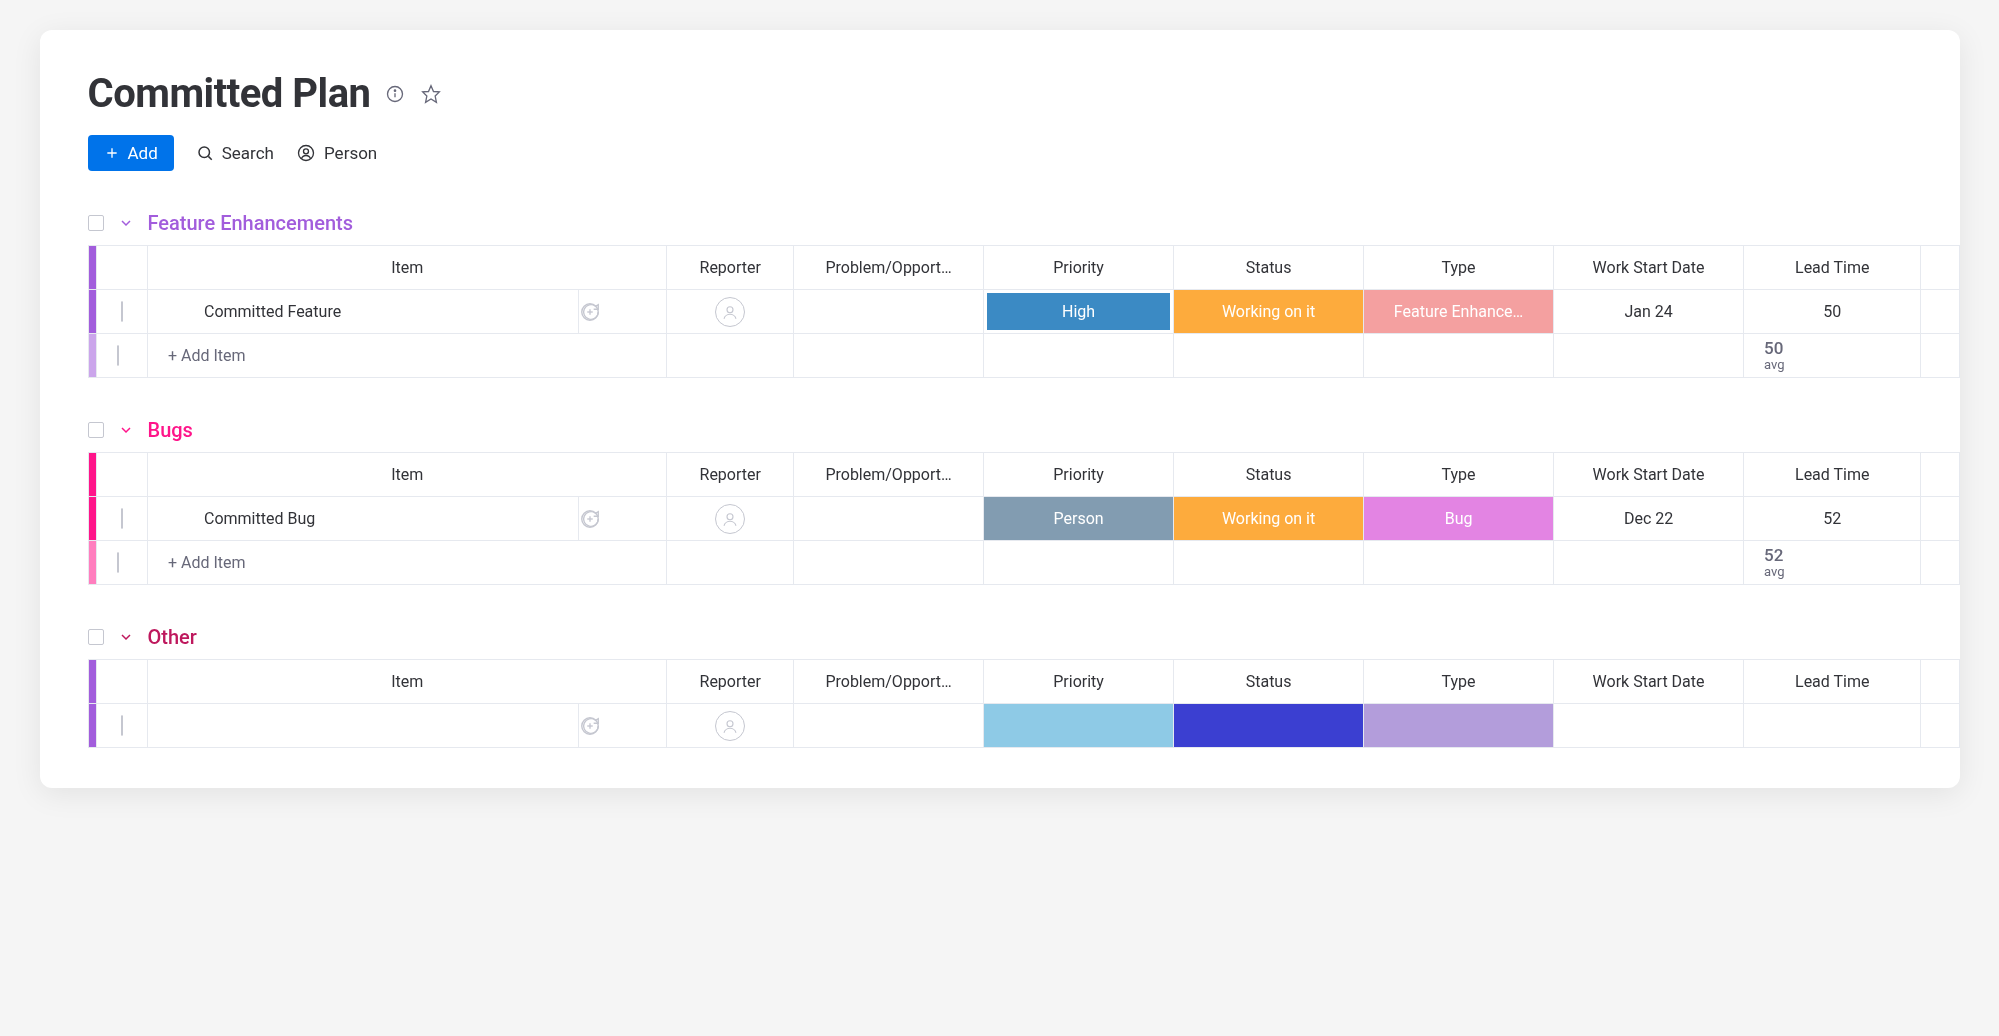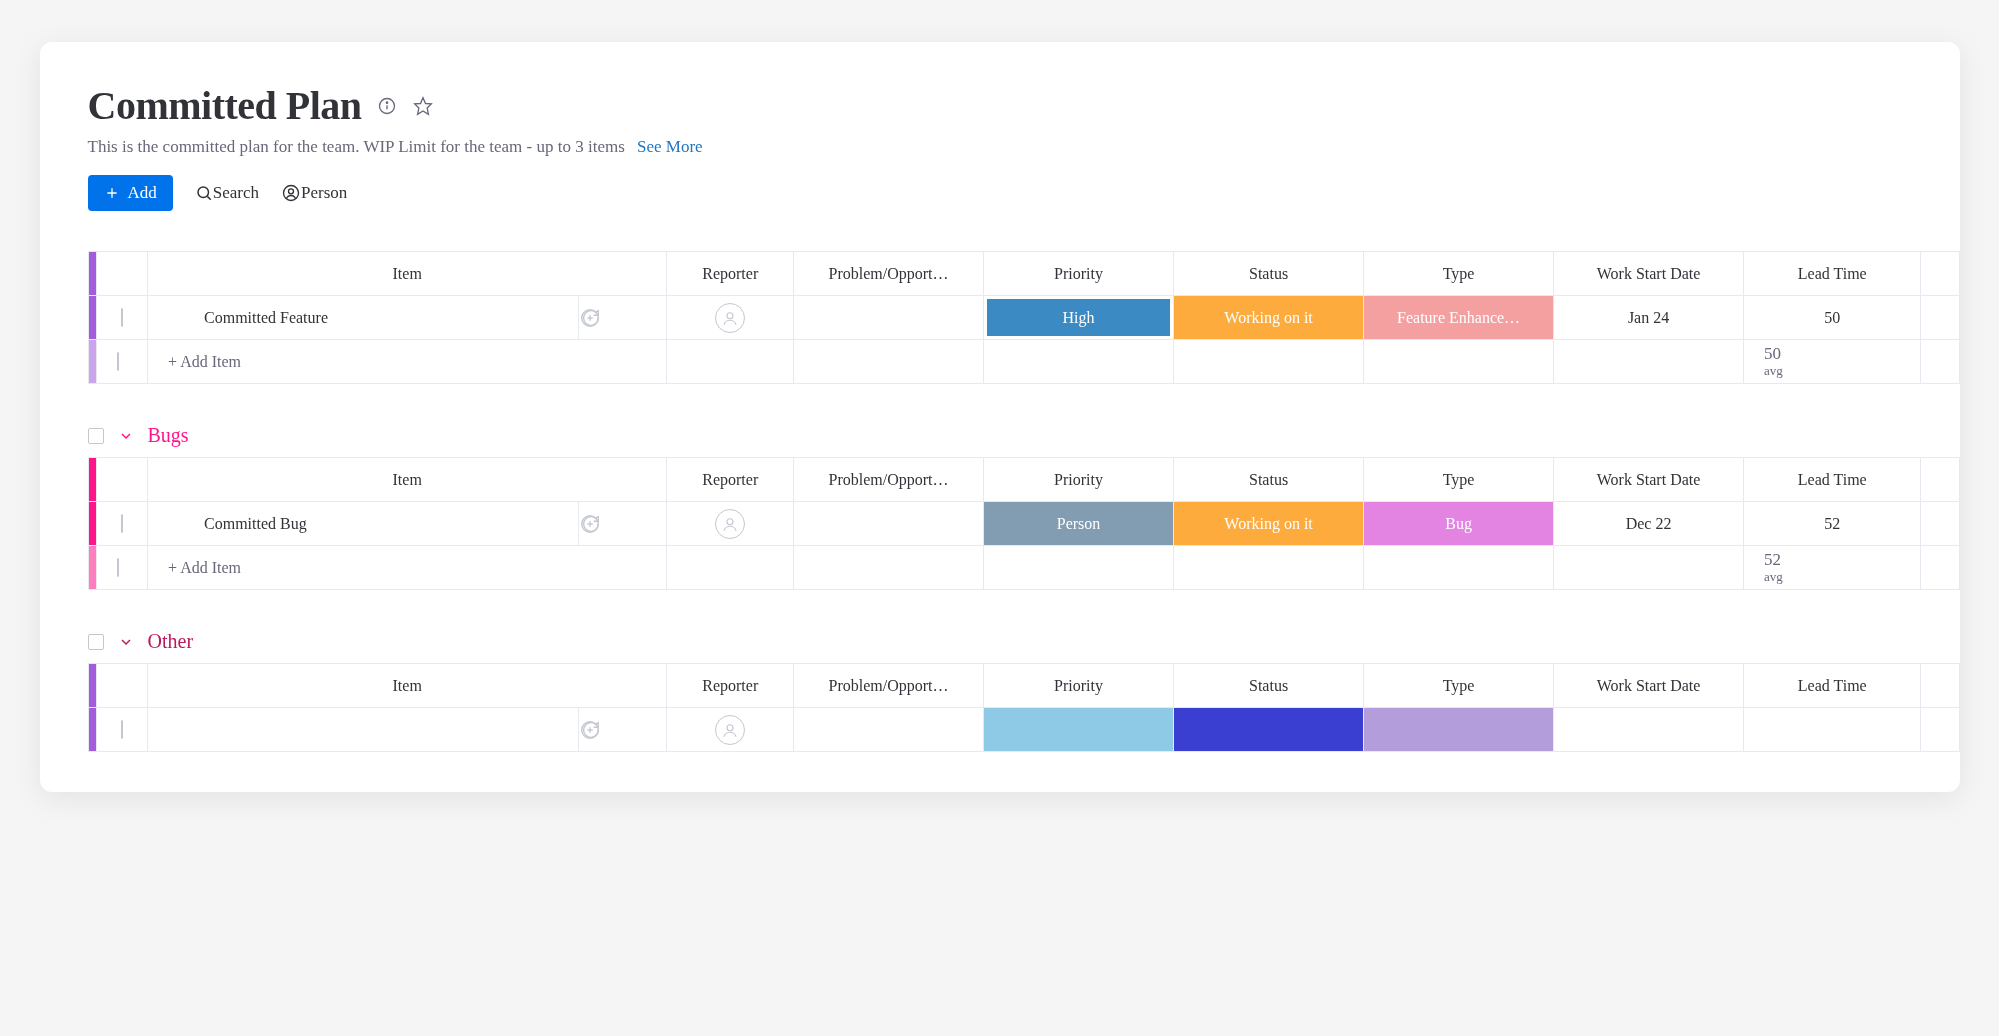--- a/index.html
+++ b/index.html
@@ -8,23 +8,22 @@
   background: #f5f5f5;
   padding: 30px;
   color: #323338;
 }
 .board-card {
   background: #fff;
   border-radius: 12px;
   box-shadow: 0 6px 30px rgba(0,0,0,0.08);
   padding: 40px 0 0 0;
   max-width: 1920px;
-  margin: 12px auto;
+  margin: 0 auto;
   overflow: hidden;
-  font-family: Liberation Serif, serif;
 }
 .board-header { padding: 0 48px; }
 .title-row { display: flex; align-items: center; gap: 14px; }
 .title { font-size: 40px; font-weight: 700; letter-spacing: -0.5px; }
 .icon-btn {
   width: 22px; height: 22px; display: inline-flex; align-items: center; justify-content: center;
   color: #676879; cursor: pointer;
 }
 .description-row { margin-top: 8px; font-size: 17px; color: #676879; }
 .see-more { color: #1f76c2; cursor: pointer; margin-left: 8px; }
@@ -41,21 +40,21 @@
   height: 3px; background: #1f76c2; border-radius: 2px;
 }
 .tab-sep { width: 1px; height: 18px; background: #d0d4e4; margin: 0 4px; }
 .tab-add { padding: 8px 14px; color: #676879; font-size: 20px; cursor: pointer; }
 .toolbar-row { display: flex; align-items: center; gap: 22px; margin-top: 18px; }
 .add-btn {
   display: flex; align-items: center; gap: 8px;
   background: #0073ea; color: #fff; font-size: 17px; font-weight: 400;
   padding: 8px 16px; border-radius: 4px; cursor: pointer;
 }
-.tool-item { display: flex; align-items: center; gap: 0; color: #323338; font-size: 17px; cursor: pointer; }
+.tool-item { display: flex; align-items: center; gap: 8px; color: #323338; font-size: 17px; cursor: pointer; }
 .groups { margin-top: 40px; padding-left: 48px; }
 .group { margin-bottom: 40px; }
 .group-header { display: flex; align-items: center; gap: 14px; margin-bottom: 10px; }
 .group-checkbox {
   width: 16px; height: 16px; border: 1px solid #c5c7d0; border-radius: 2px; background: #fff; cursor: pointer;
 }
 .group-chevron { color: inherit; cursor: pointer; }
 .group-title { font-size: 20px; font-weight: 500; }
 .table {
   border-collapse: collapse; width: 100%; table-layout: fixed;
@@ -97,24 +96,20 @@
             <line x1="12" y1="11" x2="12" y2="16"></line>
             <circle cx="12" cy="8" r="0.8" fill="currentColor"></circle>
           </svg>
       </span>
       <span class="icon-btn">
         <svg width="20" height="20" viewBox="0 0 24 24" fill="none" stroke="currentColor" stroke-width="1.6">
             <polygon points="12 2 15 9 22 9.5 17 14.5 18.5 22 12 18 5.5 22 7 14.5 2 9.5 9 9"></polygon>
           </svg>
       </span>
     </div>
-    <div class="description-row">
-      <span>This is the committed plan for the team. WIP Limit for the team - up to 3 items</span>
-      <span class="see-more">See More</span>
-    </div>
 
 
     <div class="toolbar-row">
       <div class="add-btn">
         <svg width="16" height="16" viewBox="0 0 24 24" stroke="currentColor" stroke-width="2">
             <line x1="12" y1="5" x2="12" y2="19"></line>
             <line x1="5" y1="12" x2="19" y2="12"></line>
           </svg>
         <span>Add</span>
       </div>
@@ -131,20 +126,29 @@
             <circle cx="12" cy="10" r="3"></circle>
             <path d="M6.5 19c1-3 4-4 5.5-4s4.5 1 5.5 4"></path>
           </svg>
         <span>Person</span>
       </div>
     </div>
   </div>
 
   <div class="groups" id="groups-container">
       <div class="group">
+        <div class="group-header" style="color: rgb(162, 93, 220);">
+    <span class="group-checkbox"></span>
+    <span class="group-chevron">
+      <svg width="16" height="16" viewBox="0 0 24 24" fill="none" stroke="currentColor" stroke-width="2.2">
+              <polyline points="6 9 12 15 18 9"></polyline>
+            </svg>
+    </span>
+    <span class="group-title">Feature Enhancements</span>
+  </div>
         <table class="table">
     <colgroup>
       <col style="width:7px">
       <col style="width:40px">
       <col style="width:340px">
       <col style="width:70px">
       <col style="width:100px">
       <col style="width:150px">
       <col style="width:150px">
       <col style="width:150px">

